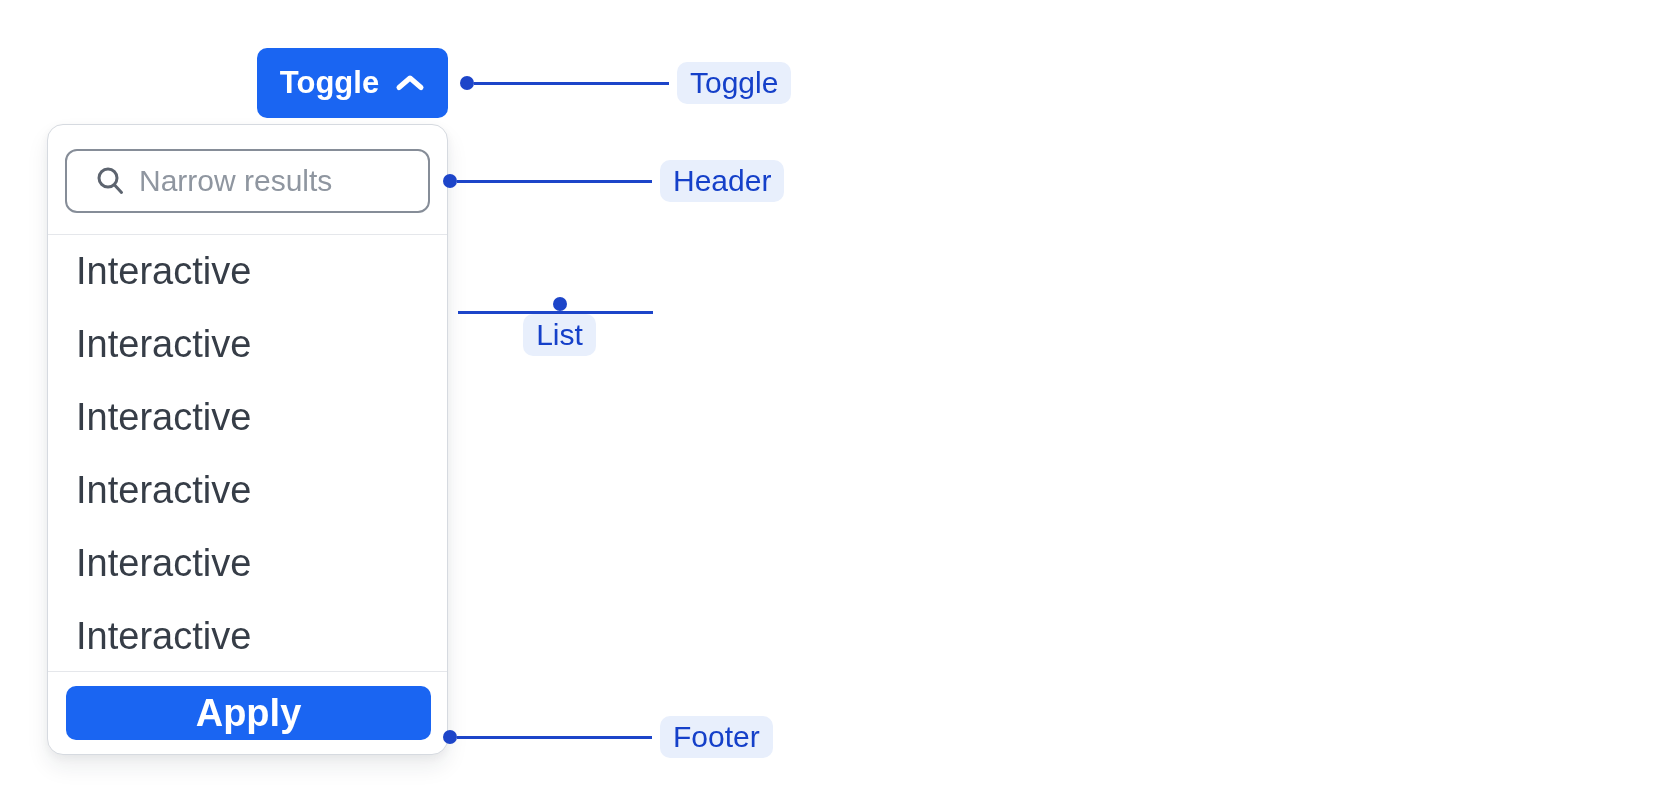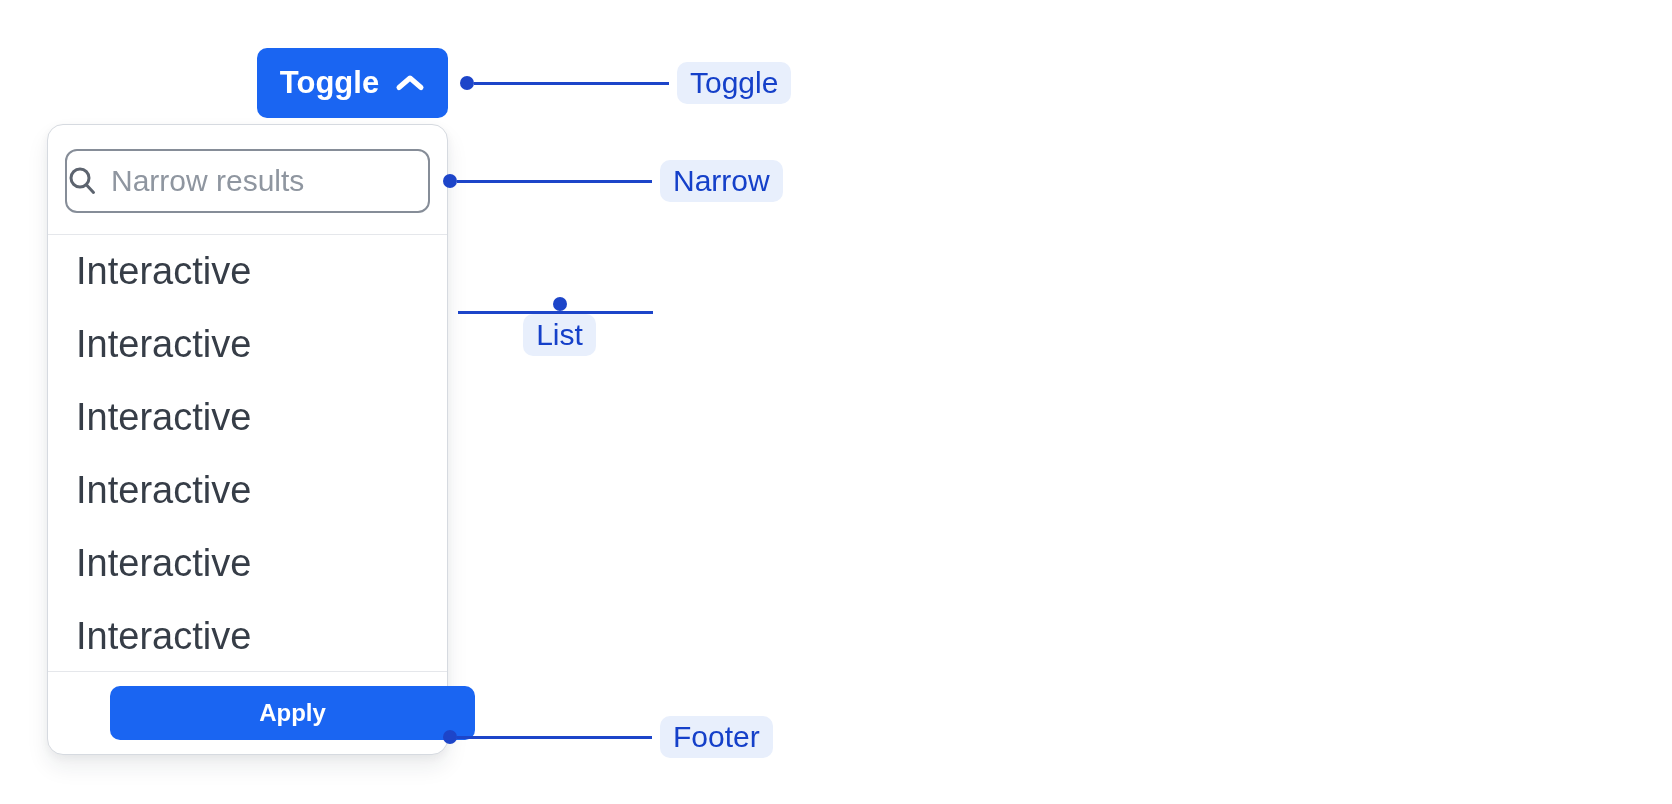--- a/index.html
+++ b/index.html
@@ -28,40 +28,40 @@
 
   
   .panel{
     position:absolute;left:47px;top:124px;width:401px;height:631px;
     background:#ffffff;border:1px solid var(--panel-border);border-radius:16px;
     box-shadow:0 12px 22px rgba(31,41,55,.08),0 3px 8px rgba(31,41,55,.05);
   }
   .search-box{
     position:absolute;left:17px;top:24px;width:365px;height:64px;
     border:2px solid var(--input-border);border-radius:12px;background:#ffffff;
-    display:flex;align-items:center;gap:14px;padding:0 0;
+    display:flex;align-items:center;gap:14px;padding:0 28px;
   }
   .search-box input{
     flex:1;min-width:0;border:none;outline:none;background:transparent;
     font-size:30px;color:#2c333d;font-family:inherit;
   }
   .search-box input::placeholder{color:var(--placeholder);}
   .divider{position:absolute;left:0;right:0;height:1px;background:var(--divider);}
   .divider.d1{top:109px;}
   .divider.d2{top:546px;}
   .list{position:absolute;left:0;right:0;top:110px;}
   .list-item{
     height:73px;display:flex;align-items:center;padding-left:28px;
     font-size:38px;color:var(--list-text);cursor:pointer;
   }
   .apply-btn{
     position:absolute;left:18px;top:561px;width:365px;height:54px;
     background:var(--blue);border:none;border-radius:10px;cursor:pointer;
     display:flex;align-items:center;justify-content:center;
-    color:#ffffff;font-size:24px;font-weight:600;font-family:inherit;margin-left:44px;
+    color:#ffffff;font-size:38px;font-weight:600;font-family:inherit;
   }
 
   
   .annotation{position:absolute;display:flex;align-items:center;height:42px;}
   .dot{width:14px;height:14px;border-radius:50%;background:var(--ann-blue);flex:none;}
   .conn{width:195px;height:3px;background:var(--ann-blue);flex:none;margin-right:8px;}
   .pill{
     background:var(--ann-bg);color:var(--ann-text);
     font-size:30px;font-weight:500;line-height:32px;
     padding:5px 13px;border-radius:10px;white-space:nowrap;
@@ -115,21 +115,21 @@
 
 <div class="annotation ann-toggle">
   <span class="dot"></span>
   <span class="conn"></span>
   <span class="pill">Toggle</span>
 </div>
 
 <div class="annotation ann-header">
   <span class="dot"></span>
   <span class="conn"></span>
-  <span class="pill">Narrow</span>
+  <span class="pill">Header</span>
 </div>
 
 <div class="annotation ann-list">
   <span class="dot"></span>
   <span class="conn"></span>
   <span class="pill">List</span>
 </div>
 
 <div class="annotation ann-footer">
   <span class="dot"></span>

